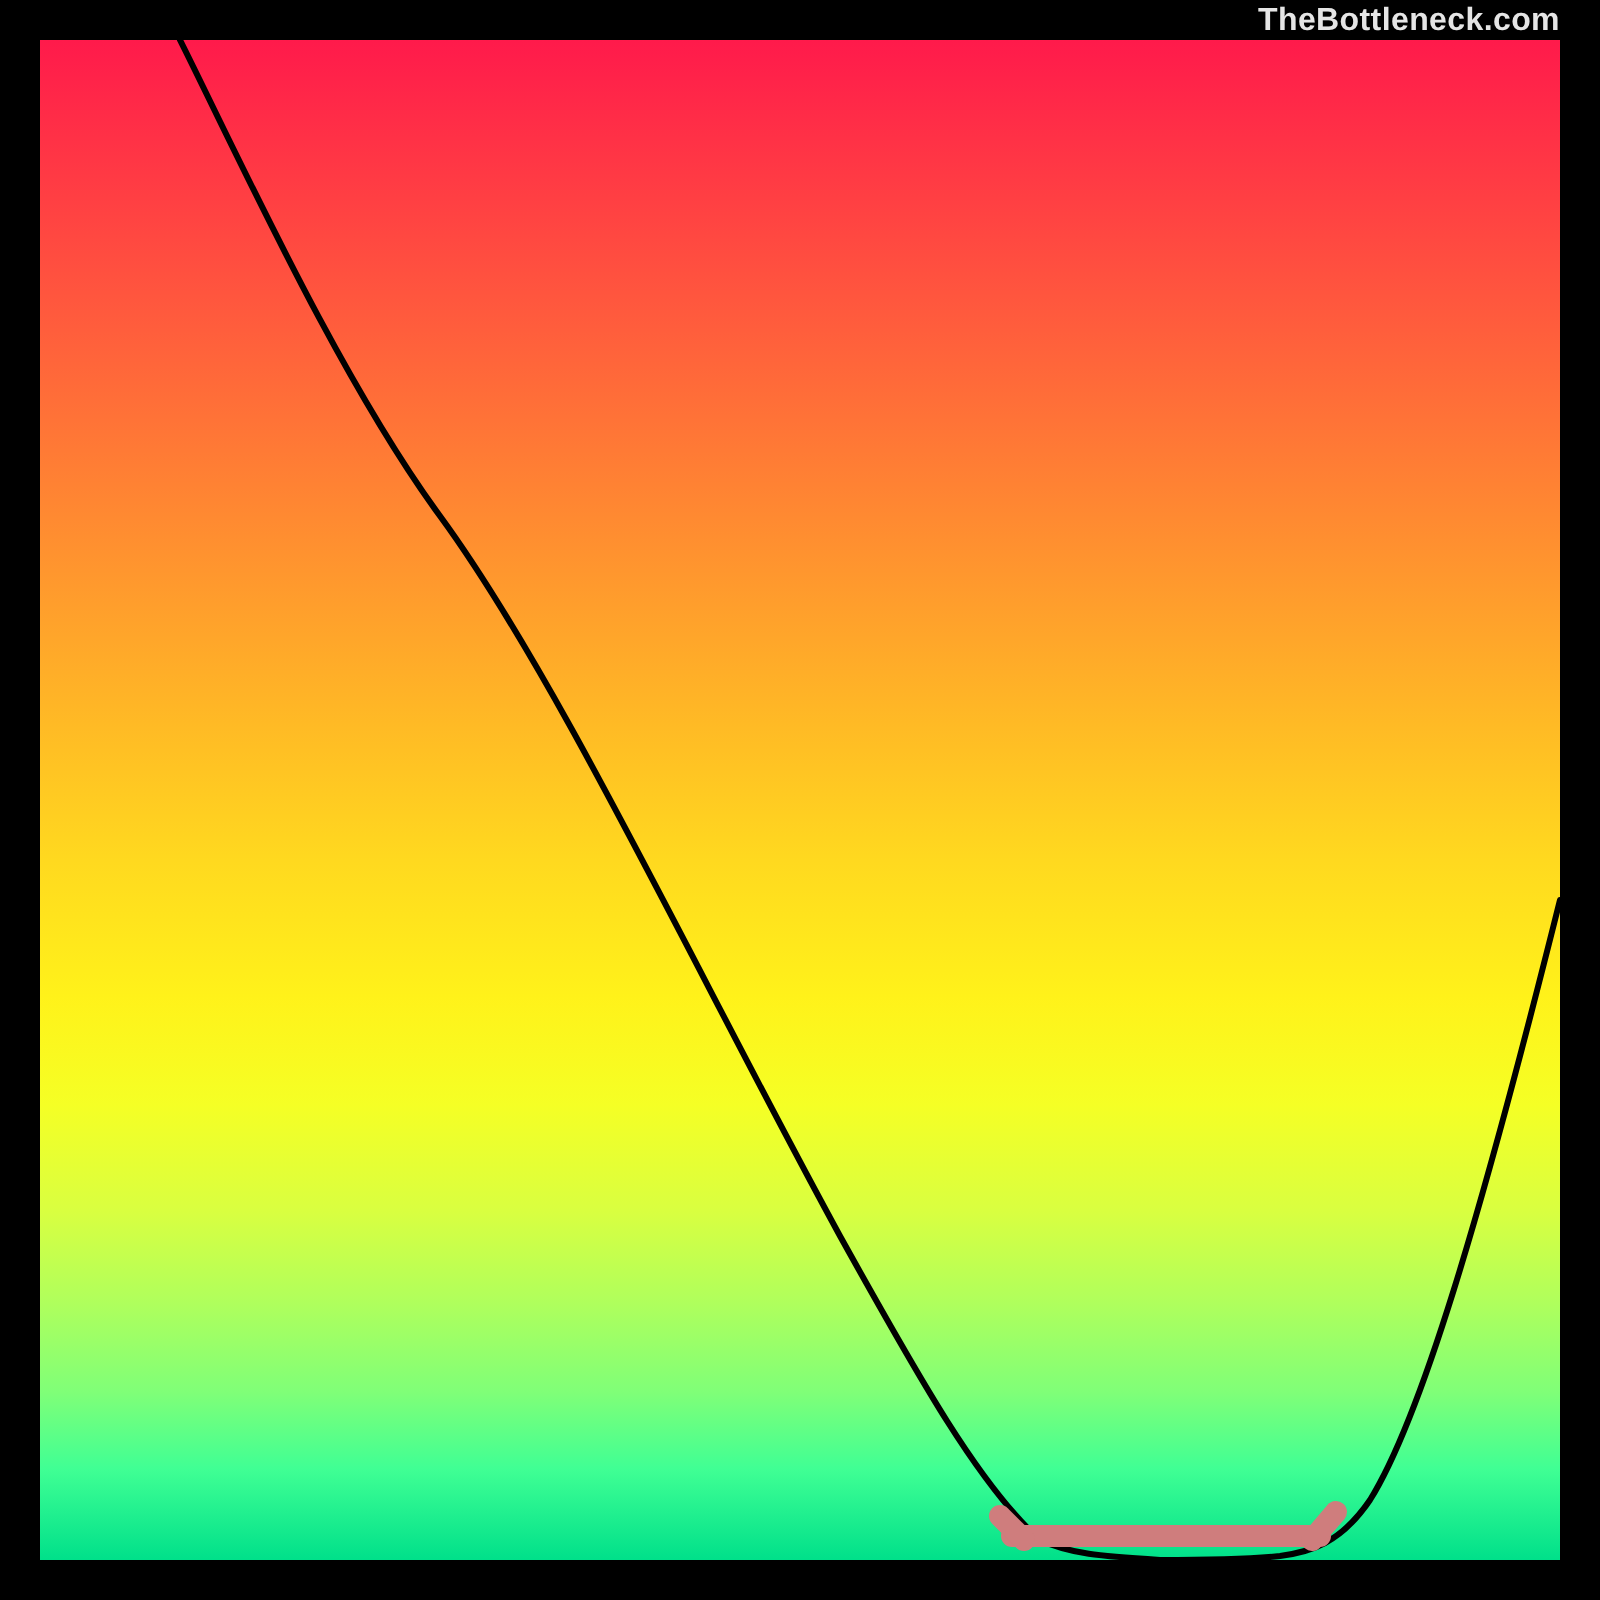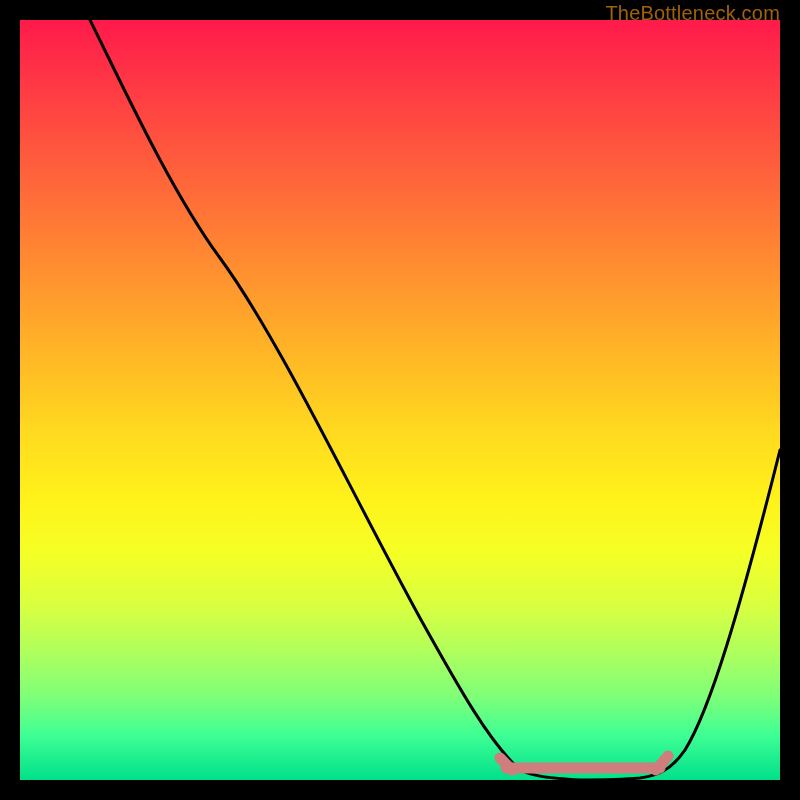--- a/index.html
+++ b/index.html
@@ -39,23 +39,23 @@
   }
   .svg-layer {
     position: absolute;
     inset: 0;
   }
   .watermark {
     position: absolute;
     top: 2px;
     right: 20px;
     font-family: Arial, Helvetica, sans-serif;
-    font-size: 20px;
-    color: #a16207;
-    font-weight: 400;
+    font-size: 16px;
+    color: #e5e5e5;
+    font-weight: 700;
     letter-spacing: 0.2px;
   }
 </style>
 </head>
 <body>
 
 <div class="frame">
 
   <div class="plot">
     <div class="gradient"></div>

